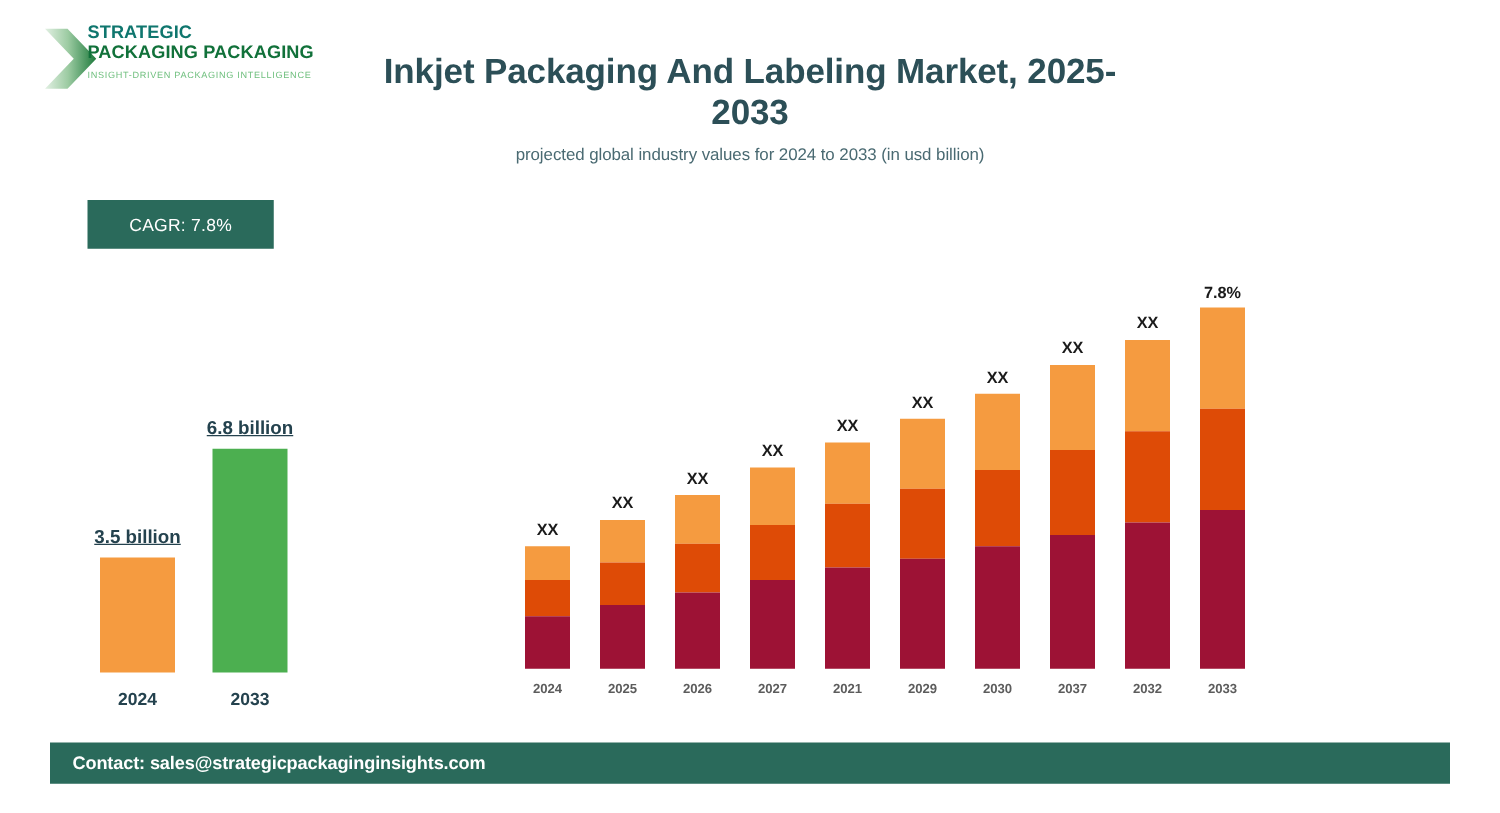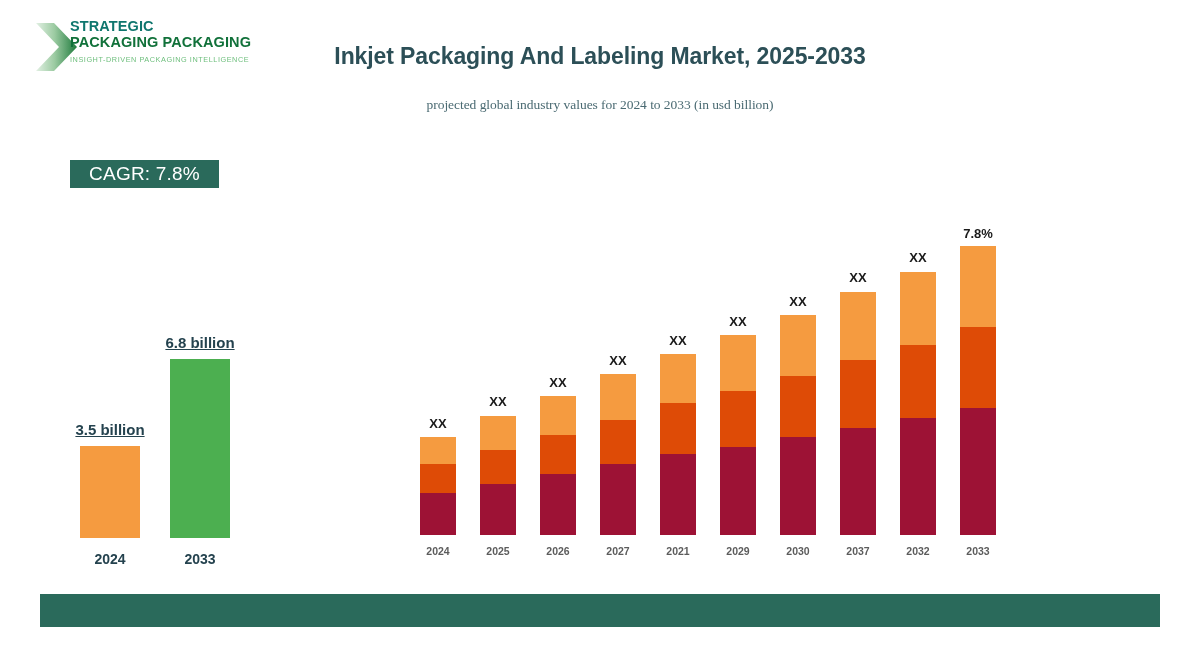--- a/index.html
+++ b/index.html
@@ -54,45 +54,44 @@
 
   
   #title-block {
     position: absolute;
     left: 300px;
     top: 40px;
     width: 600px;
     text-align: center;
   }
   #chart-title {
-    font-size: 23px;
+    font-size: 28px;
     font-weight: bold;
     color: #2C4F57;
     line-height: 33px;
     letter-spacing: -0.1px;
   }
   #chart-subtitle {
-    margin-top: 24px;
+    margin-top: 10px;
     font-size: 13.5px;
     color: #4A6A72;
     font-weight: normal;
     letter-spacing: -0.05px;
-    font-family: Liberation Serif, serif;
   }
 
   
   #cagr-badge {
     position: absolute;
     left: 70px;
     top: 160px;
     width: 149px;
-    height: 28px;
+    height: 39px;
     background: #2A6A5B;
     color: #ffffff;
-    font-size: 19px;
+    font-size: 14px;
     display: flex;
     align-items: center;
     justify-content: center;
     letter-spacing: 0.2px;
   }
 
   
   #left-chart {
     position: absolute;
     left: 40px;
@@ -323,13 +322,14 @@
       <div class="stk-stack">
         <div class="stk-seg" style="height: 81px; background: rgb(245, 155, 64);"></div>
         <div class="stk-seg" style="height: 81px; background: rgb(222, 75, 6);"></div>
         <div class="stk-seg" style="height: 127px; background: rgb(157, 18, 53);"></div>
       </div>
       <div class="stk-year">2033</div>
     </div>
   </div>
 
 <div id="footer-bar" style="background: rgb(42, 106, 91);">
+  <span class="footer-text">Contact: sales@strategicpackaginginsights.com</span>
 </div>
 
 </body></html>

